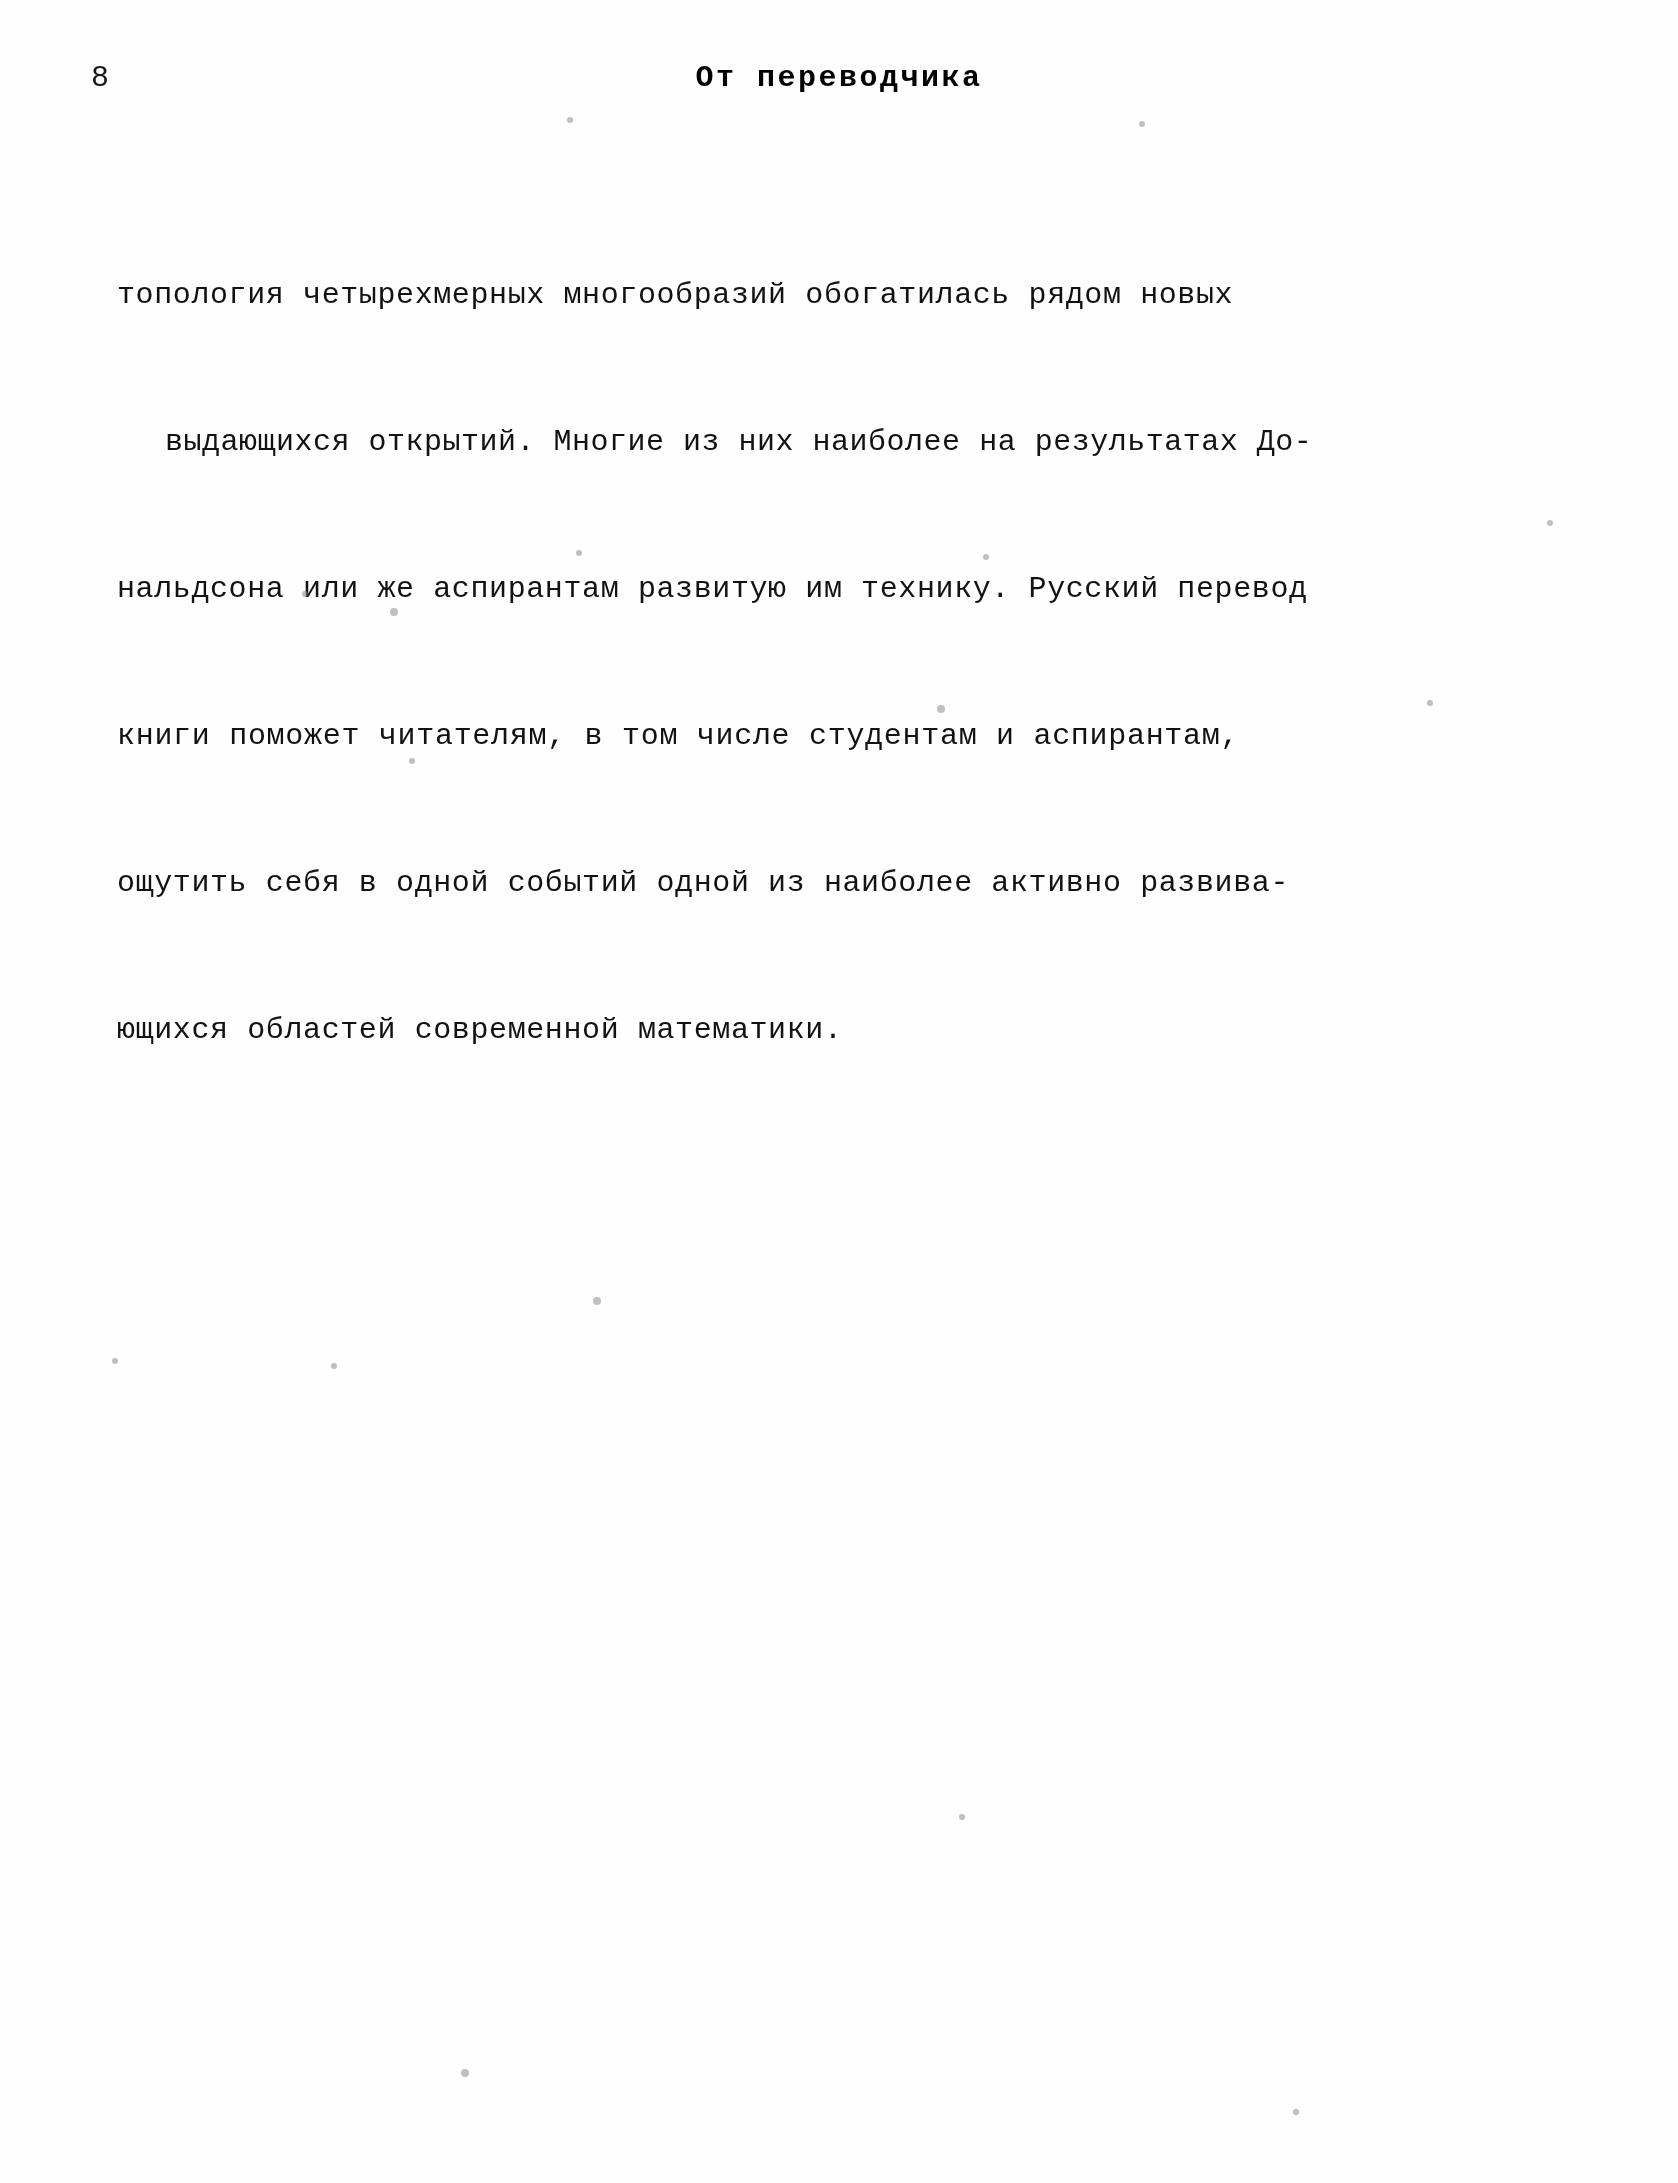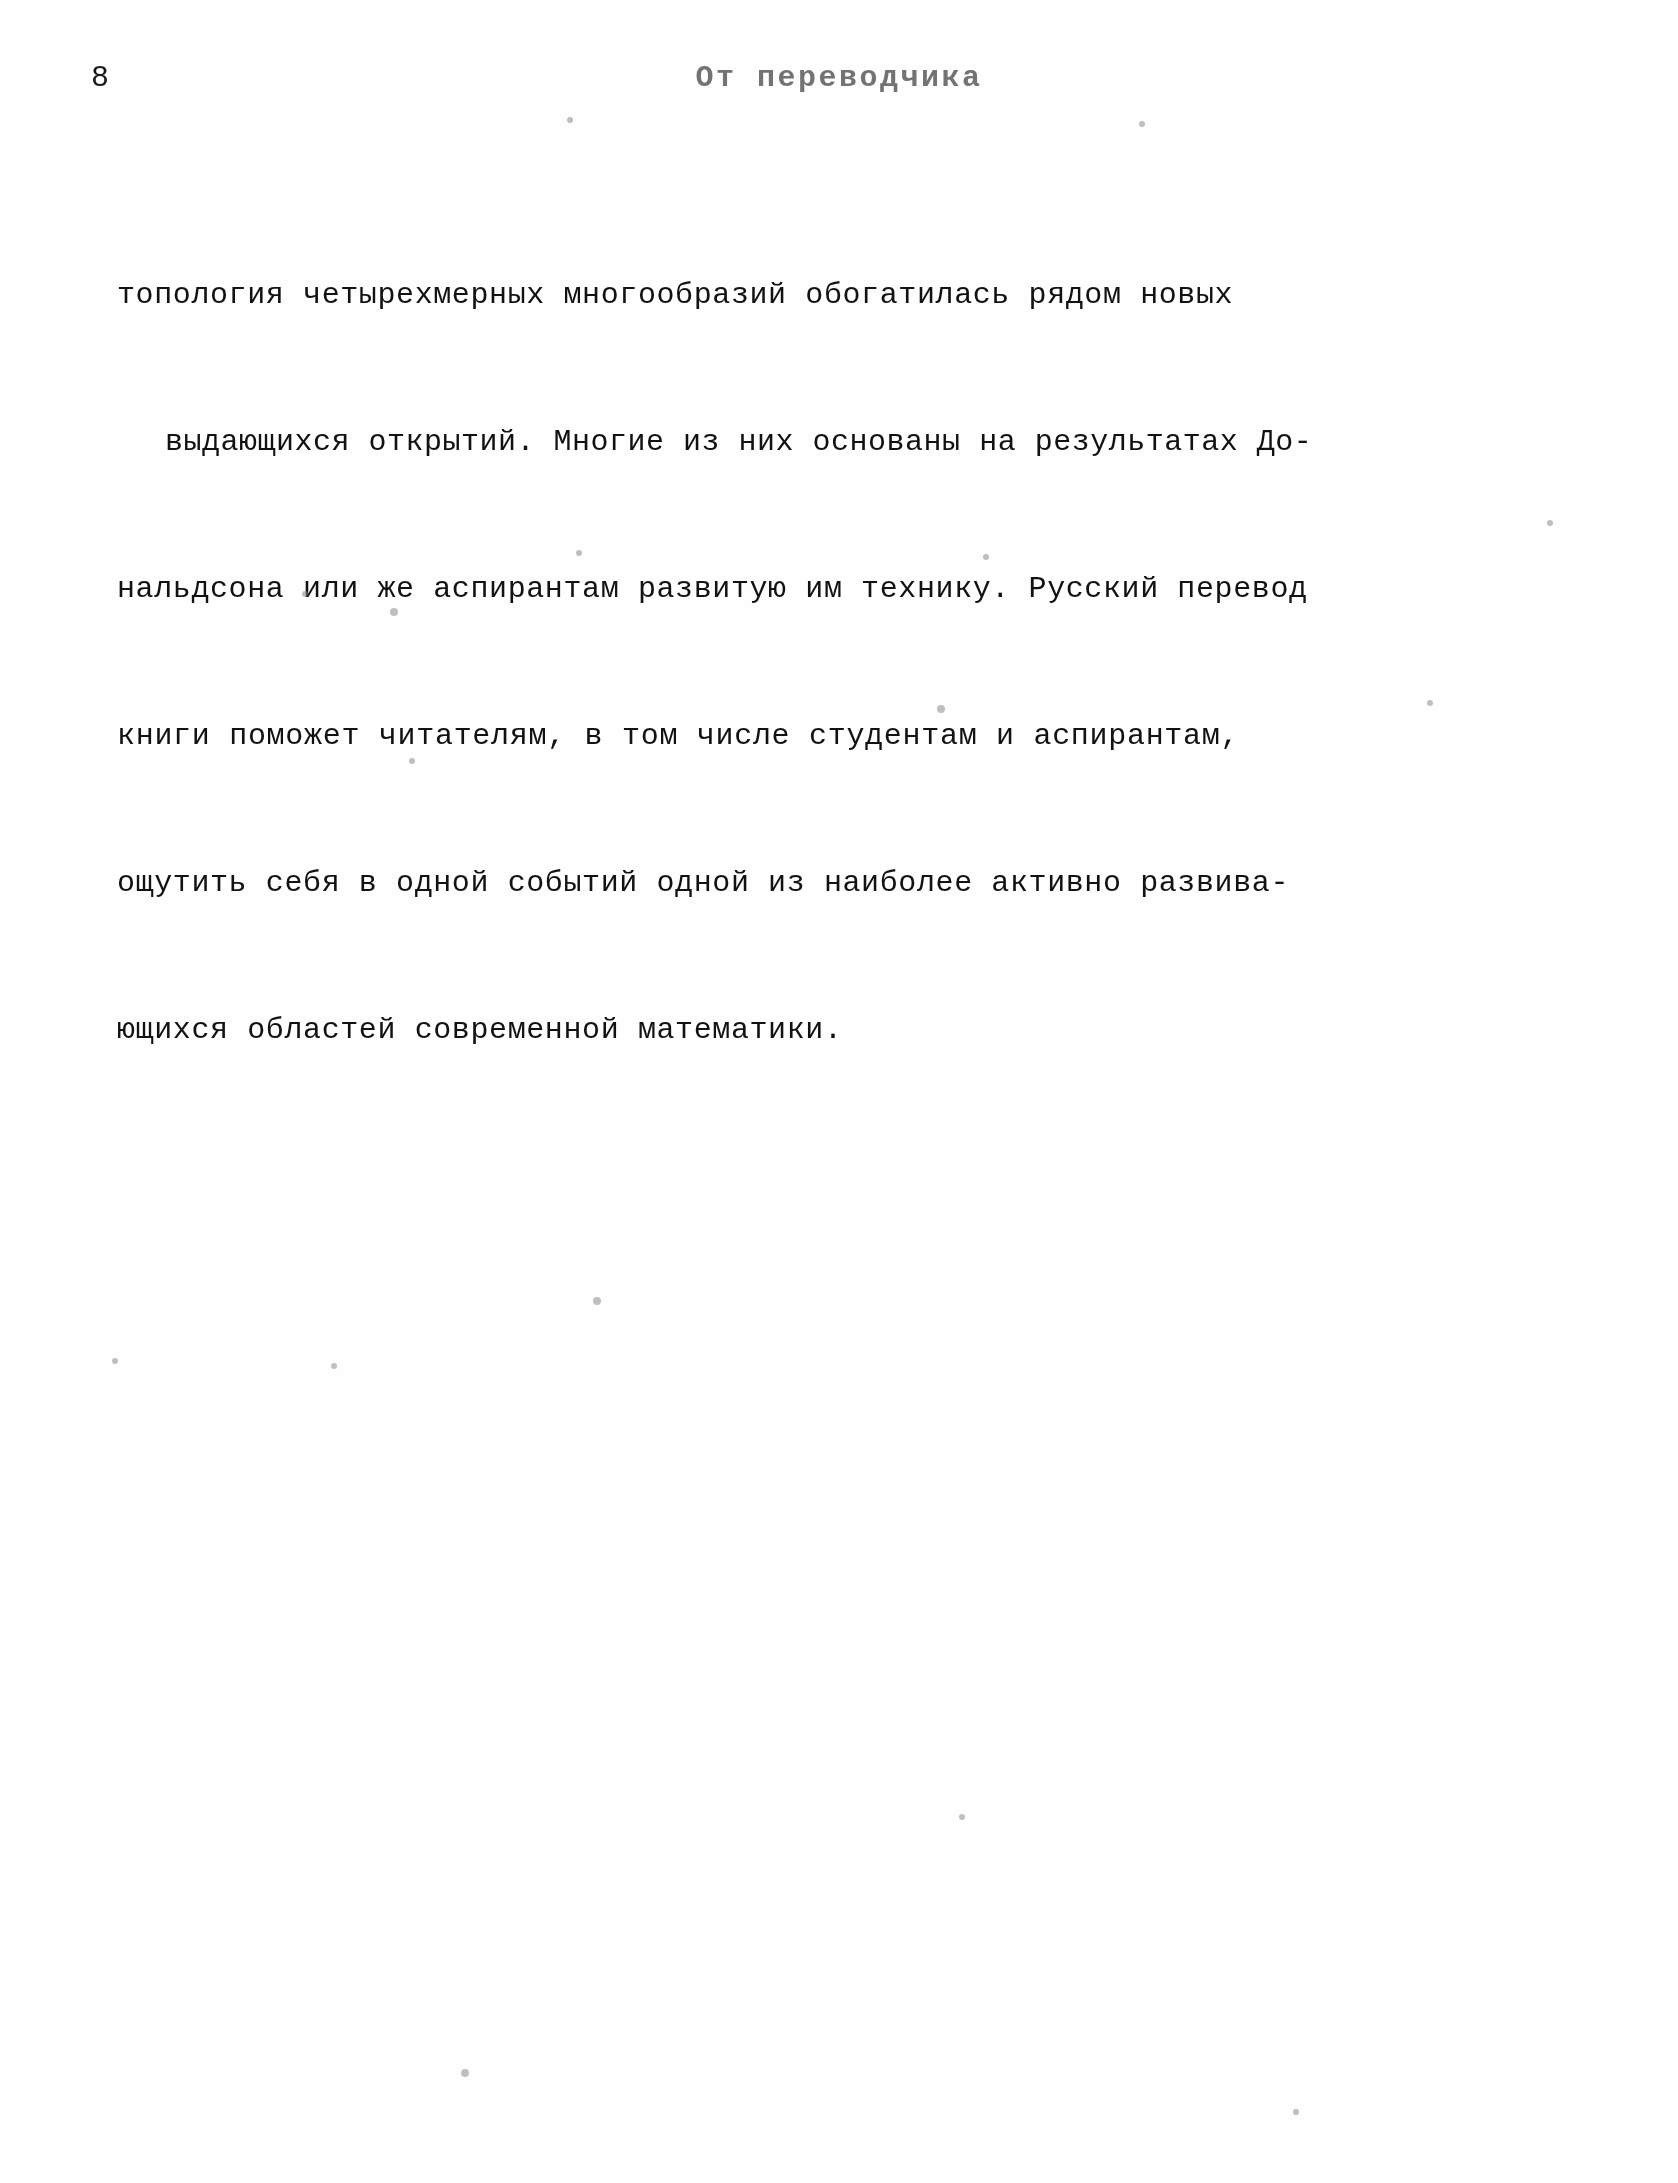--- a/index.html
+++ b/index.html
@@ -42,21 +42,21 @@
   }
   .running-title {
     position: absolute;
     left: 0;
     width: 100%;
     top: 0;
     text-align: center;
     font-size: 30px;
     font-weight: bold;
     letter-spacing: 2.5px;
-    color: #737373;
+    color: #000000;
   }
   .body-block {
     position: absolute;
     left: 117px;
     top: 173px;
     width: 1455px;
   }
   .para {
     margin: 0;
     font-size: 30px;
@@ -83,21 +83,21 @@
 <div class="page">
 
   <div class="header">
     <div class="folio">8</div>
     <div class="running-title">От переводчика</div>
   </div>
 
   <div class="body-block">
     <p class="para">
       <span class="ln">топология четырехмерных многообразий обогатилась рядом новых</span>
-      <span class="ln">выдающихся открытий. Многие из них основаны на результатах До-</span>
+      <span class="ln">выдающихся открытий. Многие из них наиболее на результатах До-</span>
       <span class="ln">нальдсона или же аспирантам развитую им технику. Русский перевод</span>
       <span class="ln">книги поможет читателям, в том числе студентам и аспирантам,</span>
       <span class="ln">ощутить себя в одной событий одной из наиболее активно развива-</span>
       <span class="ln">ющихся областей современной математики.</span>
     </p>
   </div>
 
   <div id="speckle-layer">
       <div class="speck" style="left: 567px; top: 117px; width: 6px; height: 6px;"></div>
       <div class="speck" style="left: 1139px; top: 121px; width: 6px; height: 6px;"></div>

